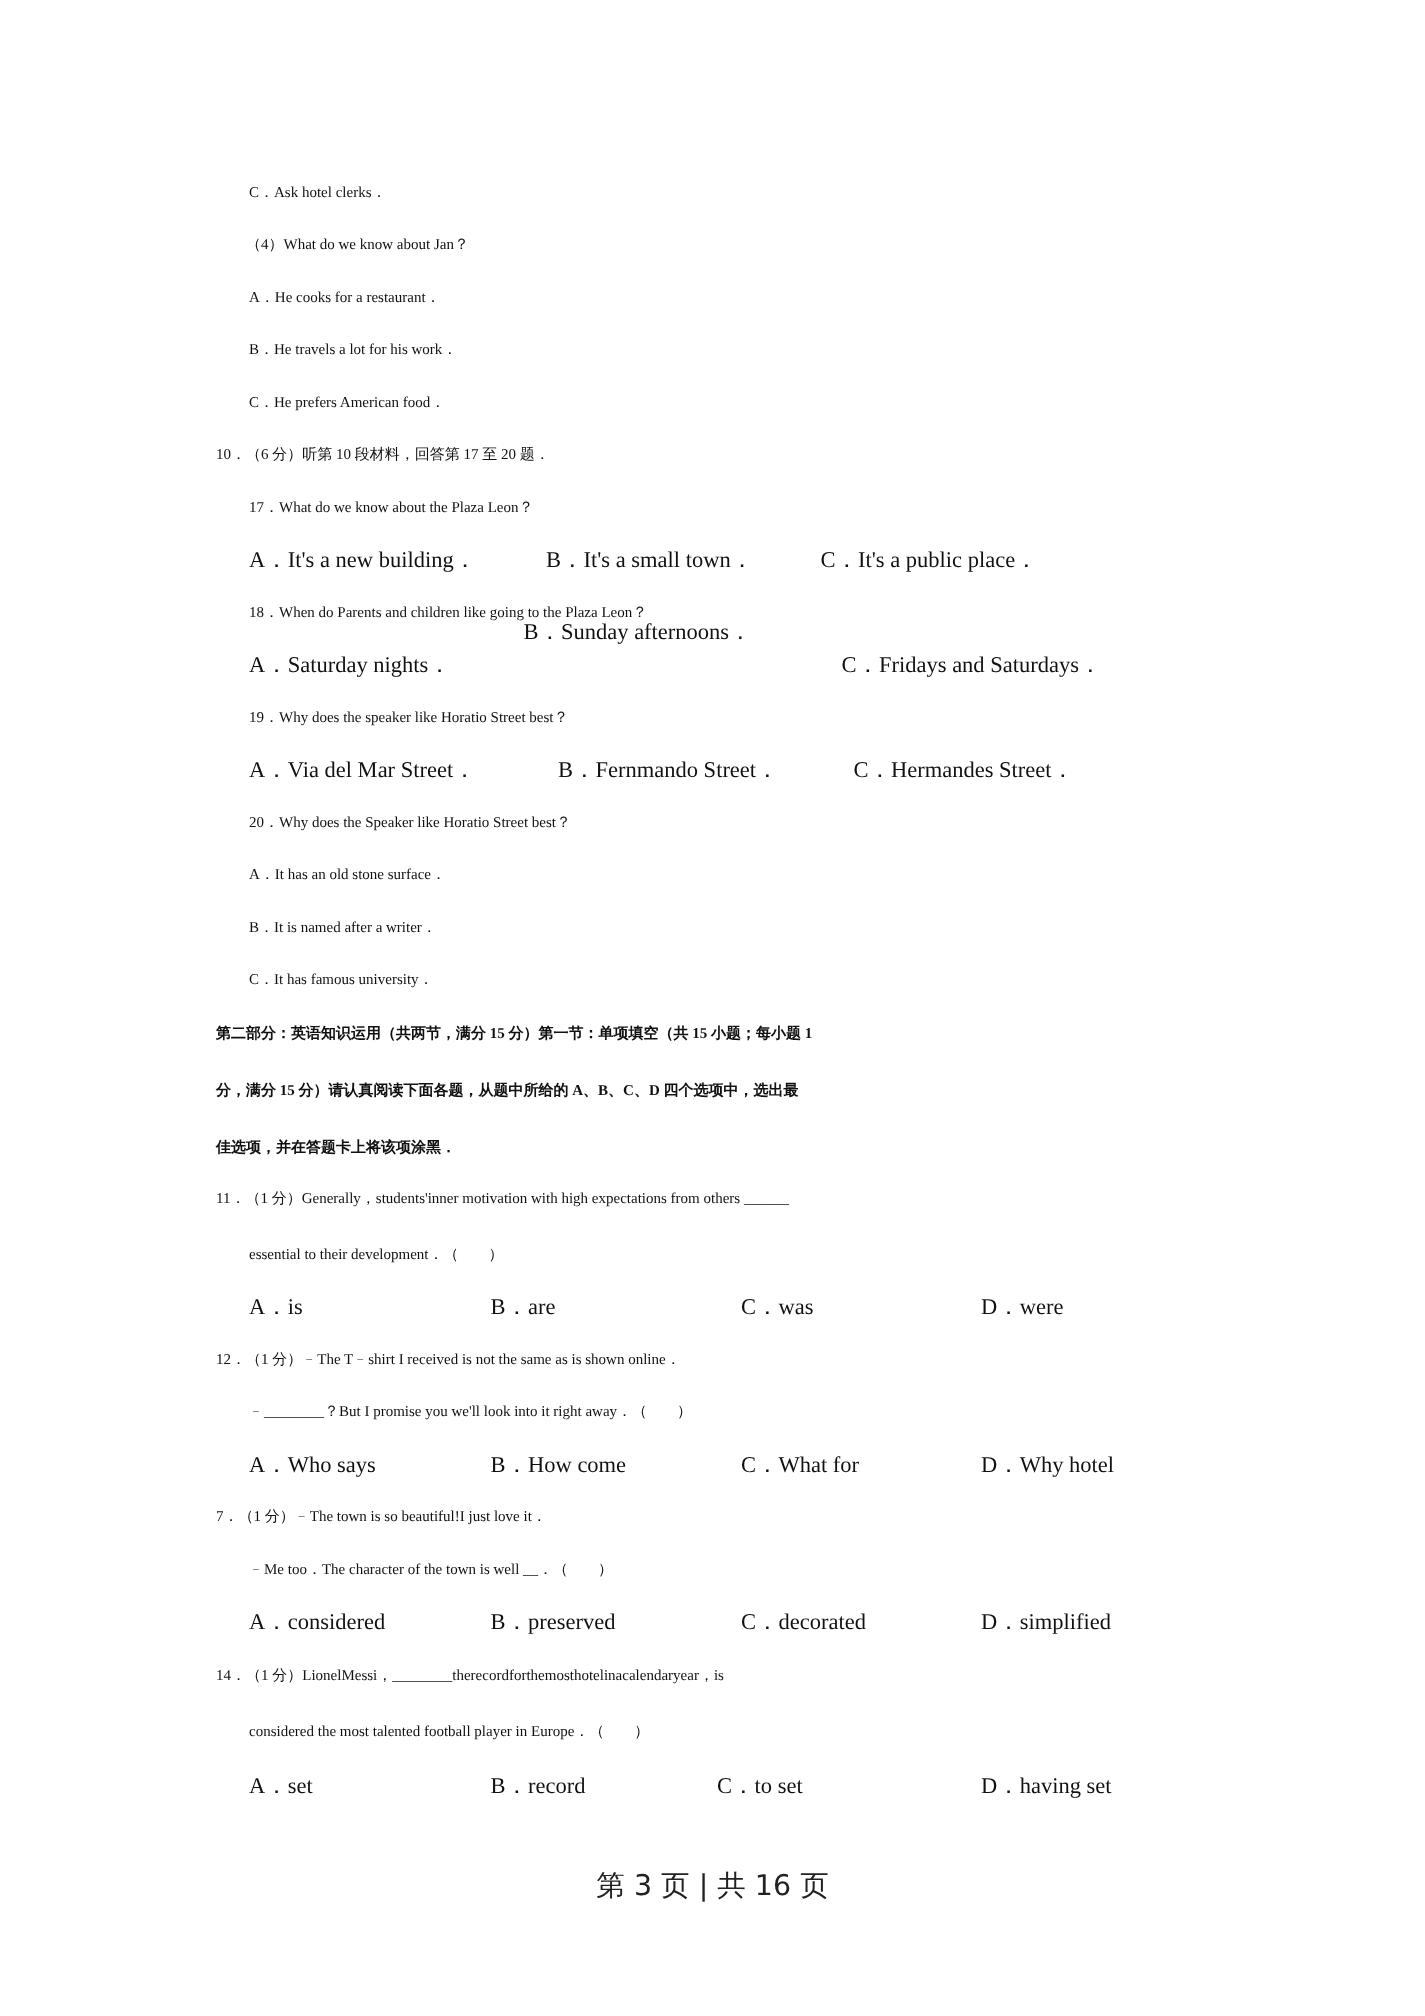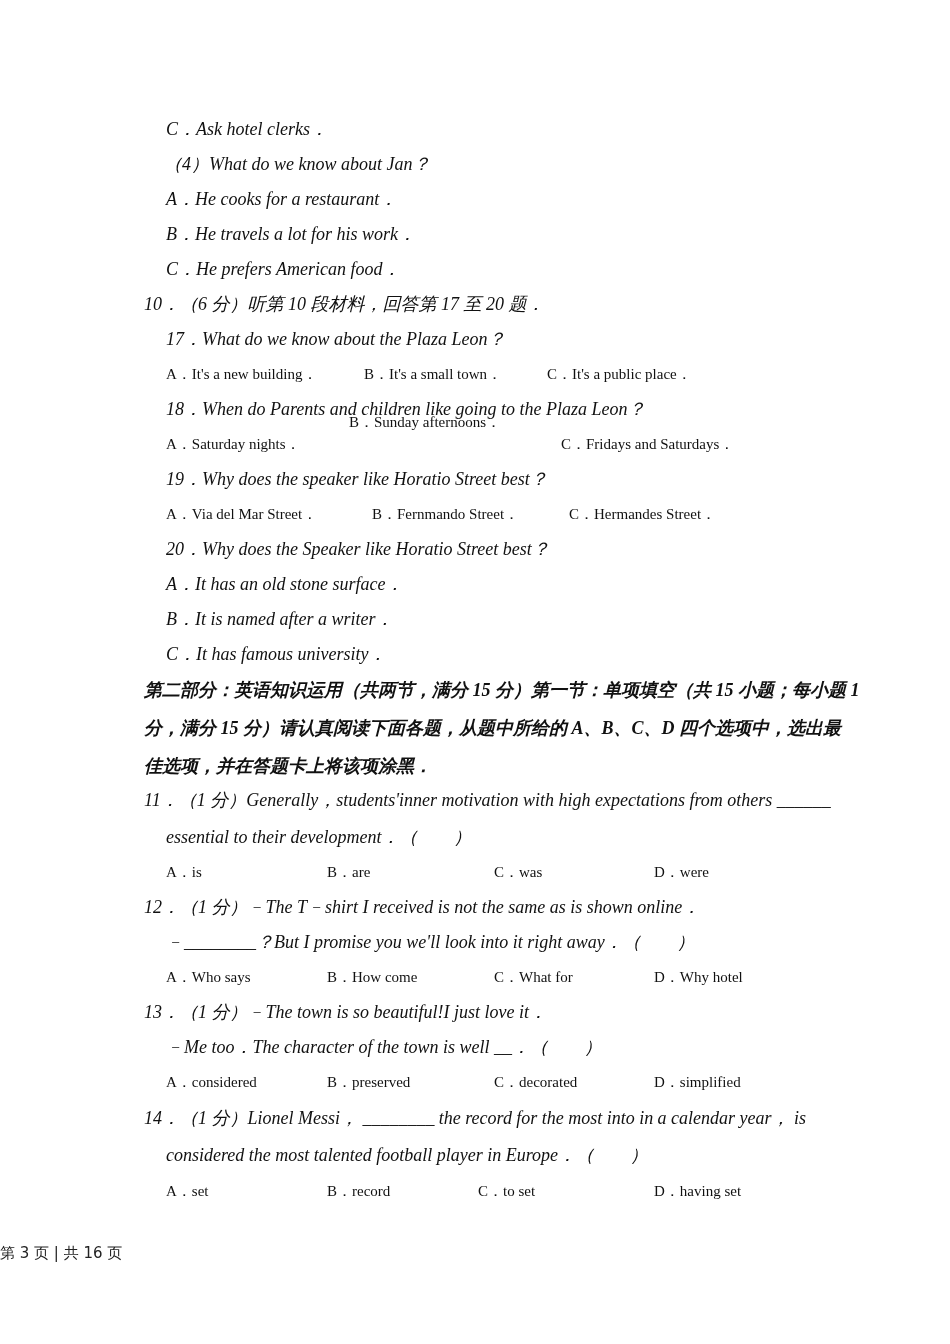--- a/index.html
+++ b/index.html
@@ -1,25 +1,25 @@
 <!DOCTYPE html>
 <html><head>
 <meta charset="utf-8">
 <style>
   html, body { margin: 0; padding: 0; background: #ffffff; }
   body { width: 950px; height: 1344px; position: relative; overflow: hidden;
          font-family: "Liberation Serif", "DejaVu Serif", serif; color: #111; }
-  .line { position: absolute; font-size: 18px; line-height: 20px; white-space: nowrap; font-style: italic; }
+  .line { position: absolute; font-size: 10px; line-height: 20px; white-space: nowrap; }
   .l0 { left: 144px; }
   .l1 { left: 166px; }
   .bold { font-weight: bold; }
   .opt { position: absolute; font-size: 15px; line-height: 20px; white-space: nowrap; }
-  .just { width: 662px; display: flex; justify-content: space-between; }
-  .footer { position: absolute; top: 1244px; left: 0; width: 950px; text-align: left;
-            font-family: "DejaVu Sans", sans-serif; font-size: 15px; color: #222; }
+  .just { width: 662px; display: flex; justify-content: flex-start; }
+  .footer { position: absolute; top: 1244px; left: 0; width: 950px; text-align: center;
+            font-family: "DejaVu Sans", sans-serif; font-size: 19px; color: #222; }
 </style>
 </head>
 <body>
 
 <div class="line l1" style="top:119px">C．Ask hotel clerks．</div>
 <div class="line l1" style="top:154px; left:164px">（4）What do we know about Jan？</div>
 <div class="line l1" style="top:189px">A．He cooks for a restaurant．</div>
 <div class="line l1" style="top:224px">B．He travels a lot for his work．</div>
 <div class="line l1" style="top:259px">C．He prefers American food．</div>
 
@@ -56,37 +56,37 @@
 <div class="opt" style="top:862px; left:494px">C．was</div>
 <div class="opt" style="top:862px; left:654px">D．were</div>
 
 <div class="line l0" style="top:897px">12．（1 分）﹣The T﹣shirt I received is not the same as is shown online．</div>
 <div class="line l1" style="top:932px">﹣________？But I promise you we'll look into it right away．（　　）</div>
 <div class="opt" style="top:967px; left:166px">A．Who says</div>
 <div class="opt" style="top:967px; left:327px">B．How come</div>
 <div class="opt" style="top:967px; left:494px">C．What for</div>
 <div class="opt" style="top:967px; left:654px">D．Why hotel</div>
 
-<div class="line l0" style="top:1002px">13．（1 分）﹣The town is so beautiful!I just love it．</div>
+<div class="line l0" style="top:1002px">7．（1 分）﹣The town is so beautiful!I just love it．</div>
 <div class="line l1" style="top:1037px">﹣Me too．The character of the town is well __．（　　）</div>
 <div class="opt" style="top:1072px; left:166px">A．considered</div>
 <div class="opt" style="top:1072px; left:327px">B．preserved</div>
 <div class="opt" style="top:1072px; left:494px">C．decorated</div>
 <div class="opt" style="top:1072px; left:654px">D．simplified</div>
 
 <div class="line l0 just" style="top:1108px">
   <span>14．（1 分）Lionel</span>
   <span>Messi，</span>
   <span>________</span>
   <span>the</span>
   <span>record</span>
   <span>for</span>
   <span>the</span>
   <span>most</span>
-  <span>into</span>
+  <span>hotel</span>
   <span>in</span>
   <span>a</span>
   <span>calendar</span>
   <span>year，</span>
   <span>is</span>
 </div>
 <div class="line l1" style="top:1145px">considered the most talented football player in Europe．（　　）</div>
 <div class="opt" style="top:1181px; left:166px">A．set</div>
 <div class="opt" style="top:1181px; left:327px">B．record</div>
 <div class="opt" style="top:1181px; left:478px">C．to set</div>

